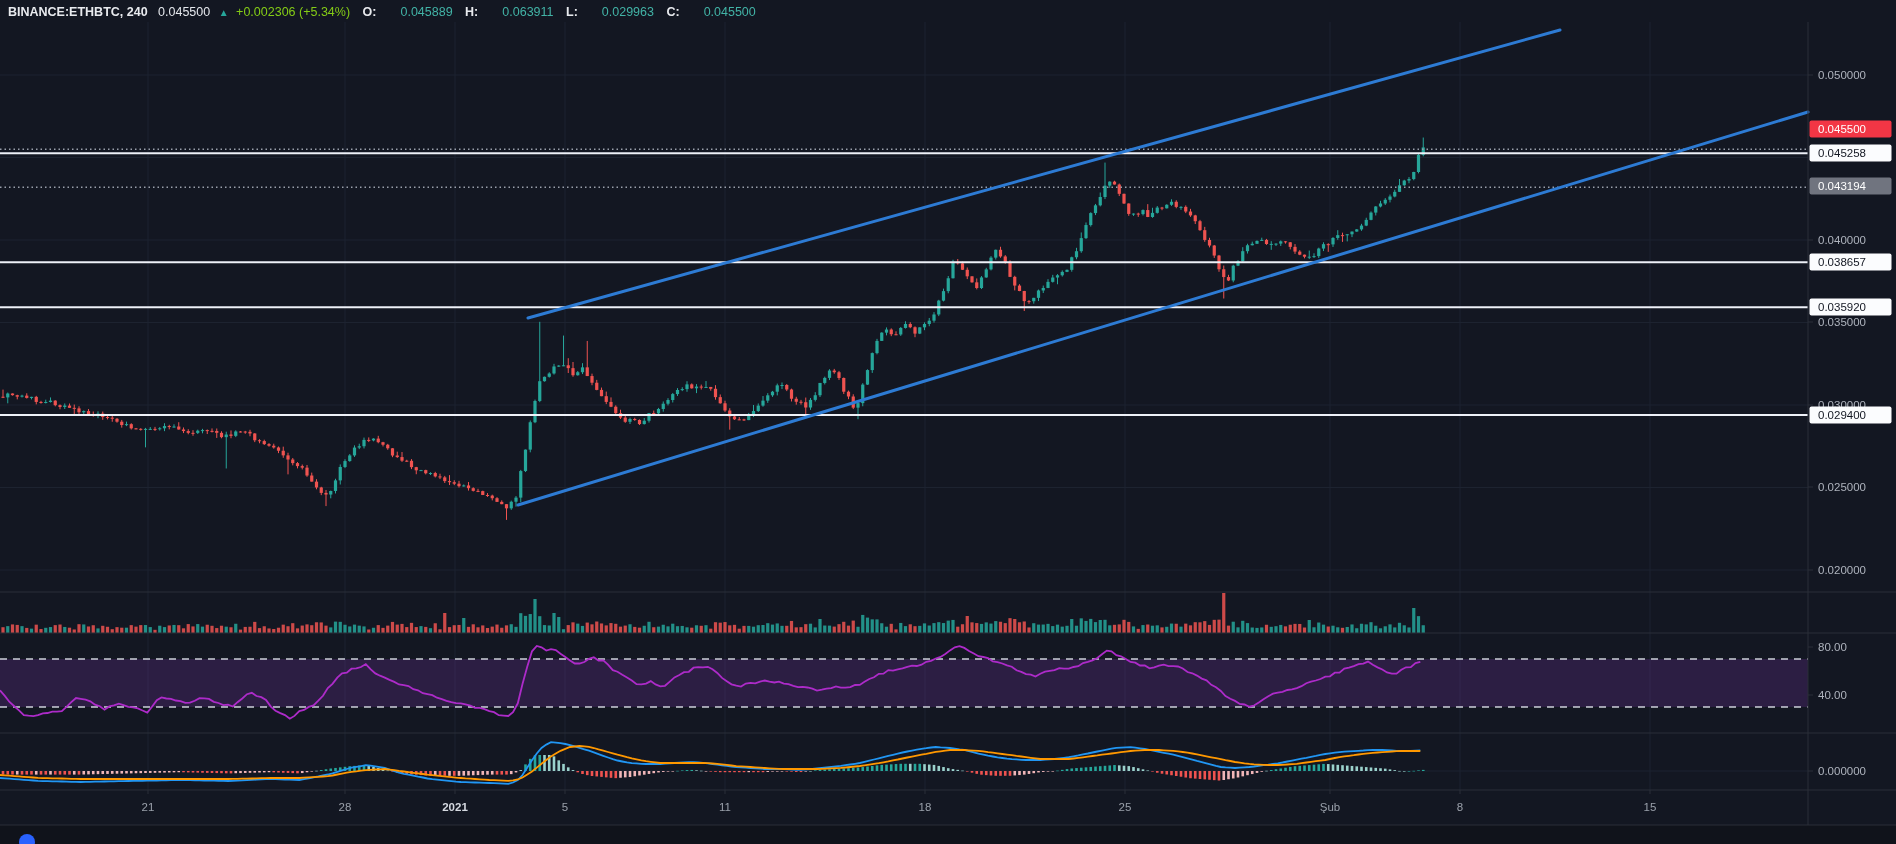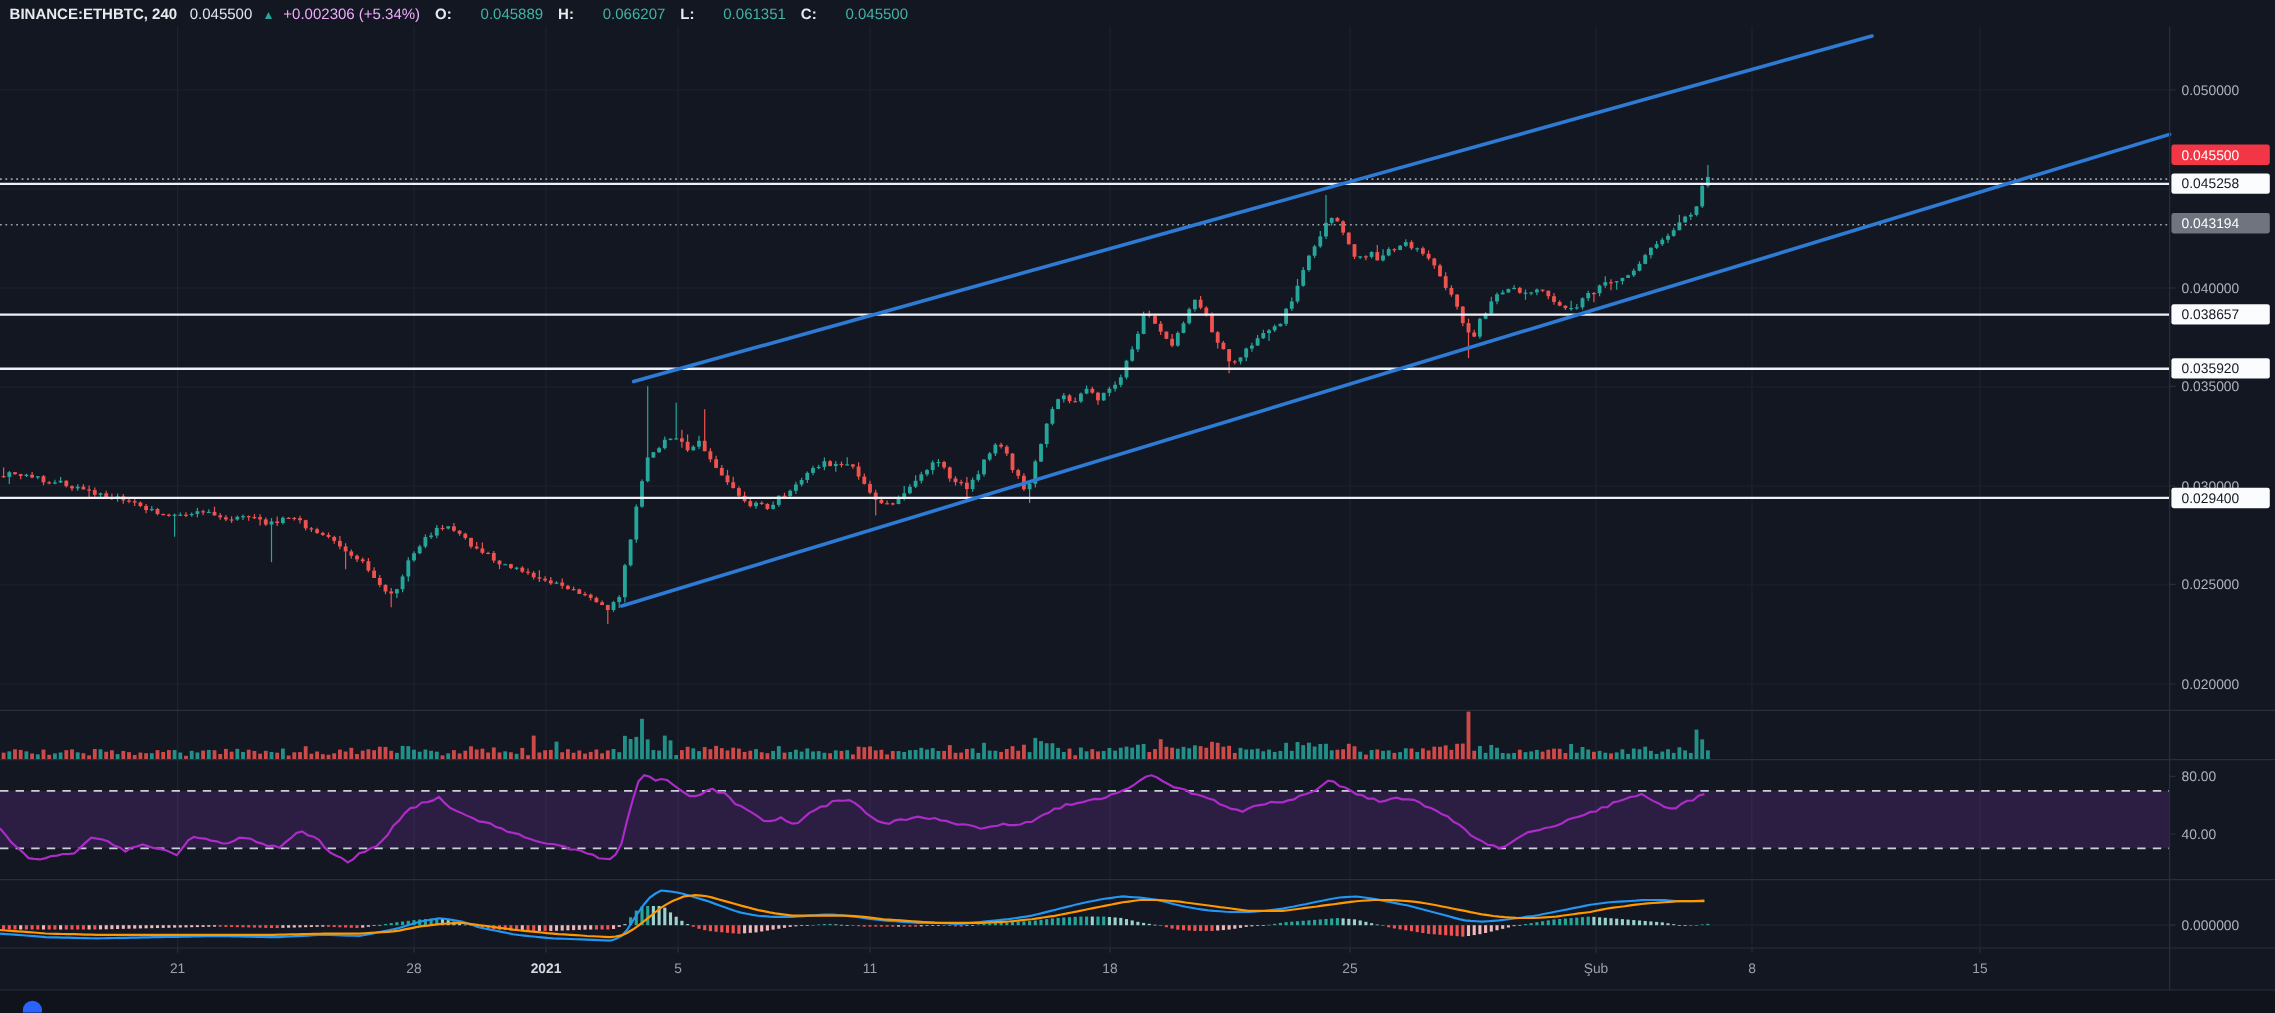--- a/index.html
+++ b/index.html
@@ -4,21 +4,21 @@
 <style>
   html,body{margin:0;padding:0;background:#131722;width:1896px;height:844px;overflow:hidden;
     font-family:"Liberation Sans",sans-serif;}
   #app{position:relative;width:1896px;height:844px;background:#131722;}
   #chart-svg{position:absolute;left:0;top:0;}
   .topbar{position:absolute;left:8px;top:3px;height:18px;line-height:18px;font-size:12.5px;
     white-space:nowrap;z-index:5;color:#d6dae0;}
   .topbar .sym{font-weight:bold;color:#e8eaee;}
   .topbar .px{color:#e4e7ec;margin-left:7px;}
   .topbar .arrow{color:#26a69a;font-size:10px;margin-left:5px;}
-  .topbar .chg{color:#f0abfc;margin-left:4px;}
+  .topbar .chg{color:#84cc16;margin-left:4px;}
   .topbar .olbl{font-weight:bold;color:#e8eaee;margin-left:9px;}
   .topbar .oval{color:#42b3a6;margin-left:24px;}
   text{font-family:"Liberation Sans",sans-serif;}
 </style>
 </head>
 <body>
 
 <div id="app">
   <svg id="chart-svg" width="1896" height="844" viewBox="0 0 1896 844">
       <rect x="0" y="0" width="1896" height="844" fill="#131722"></rect>
@@ -1332,17 +1332,17 @@
         <text x="1650" y="811" font-size="11.5" text-anchor="middle" fill="#9aa0aa" font-weight="normal">15</text>
       </g>
       <circle cx="27" cy="842" r="8" fill="#2962ff"></circle>
     </svg>
   <div class="topbar">
     <span class="sym">BINANCE:ETHBTC, 240</span>
     <span class="px">0.045500</span>
     <span class="arrow">▲</span>
     <span class="chg">+0.002306 (+5.34%)</span>
     <span class="olbl">O:</span><span class="oval">0.045889</span>
-    <span class="olbl">H:</span><span class="oval">0.066207</span>
-    <span class="olbl">L:</span><span class="oval">0.061351</span>
+    <span class="olbl">H:</span><span class="oval">0.063911</span>
+    <span class="olbl">L:</span><span class="oval">0.029963</span>
     <span class="olbl">C:</span><span class="oval">0.045500</span>
   </div>
 </div>
 
 </body></html>

